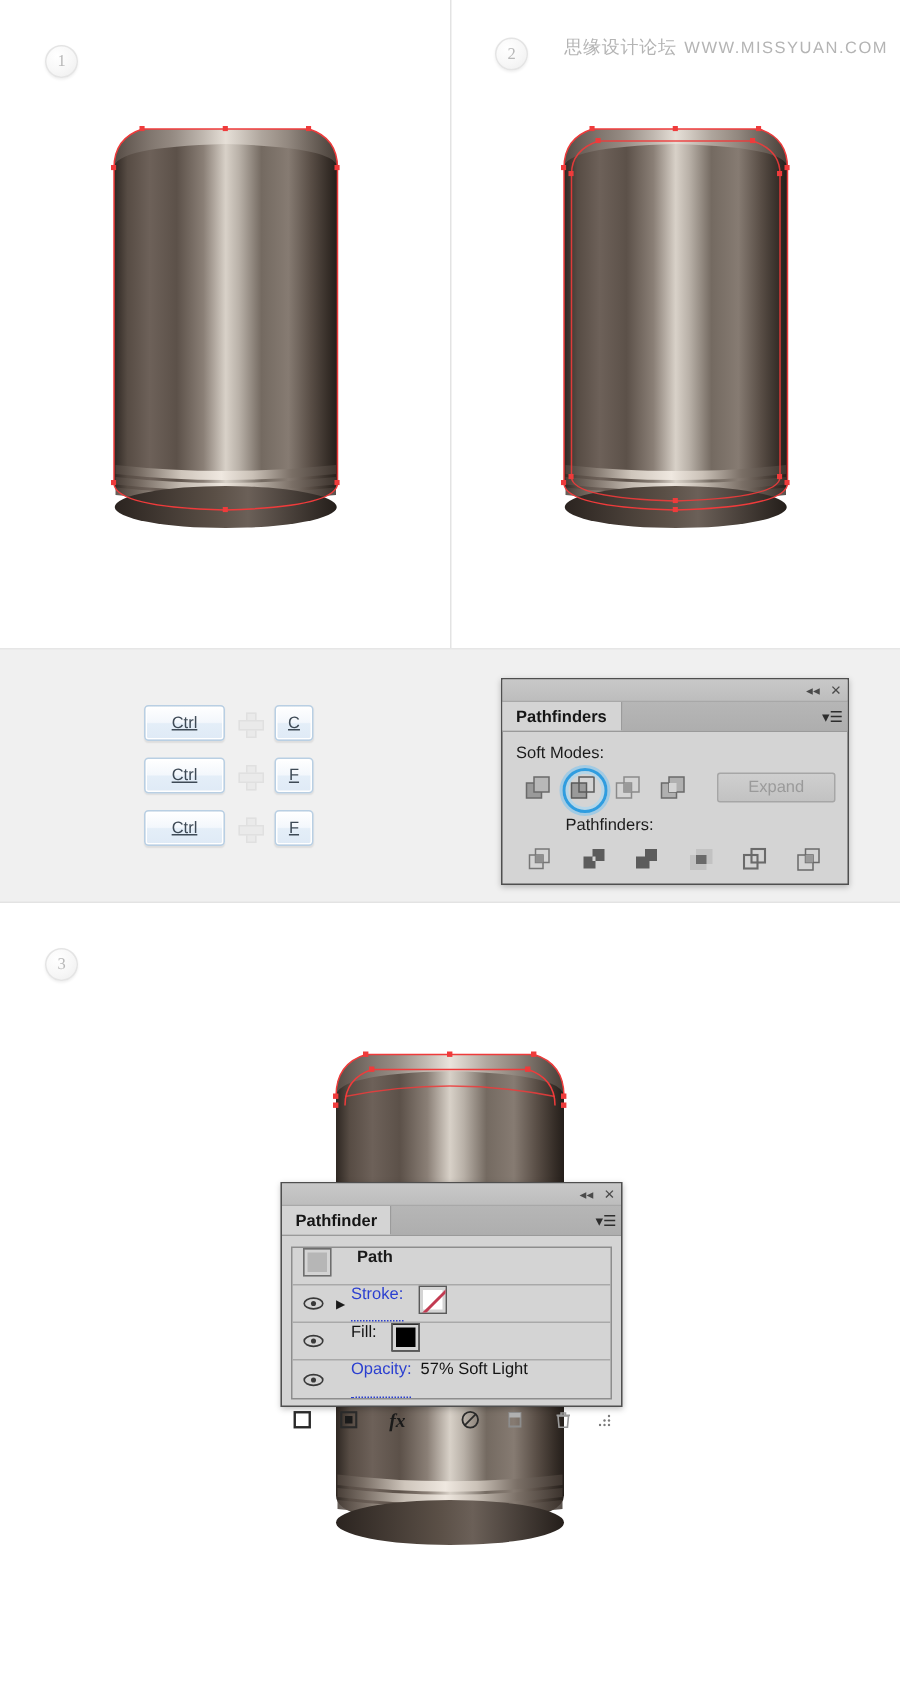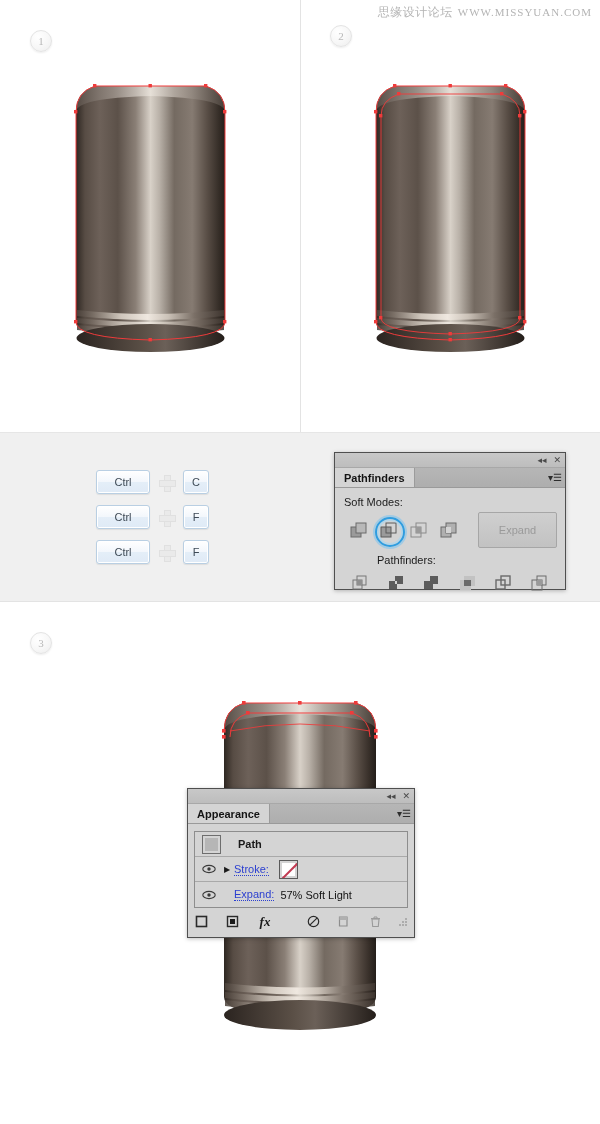--- a/index.html
+++ b/index.html
@@ -26,24 +26,24 @@
     border-top: 1px solid #e6e6e6;
     border-bottom: 1px solid #e3e3e3;
   }
   .section-bottom {
     position: absolute; left: 0; top: 602px; width: 600px; height: 522px;
     background: #ffffff;
   }
 
   
   .watermark {
-    position: absolute; right: 8px; top: 4px;
+    position: absolute; right: 8px; top: 23px;
     font-size: 12px; color: #b4b4b4; letter-spacing: .5px;
     white-space: nowrap;
-    font-family: Liberation Serif, serif;
+    font-family: Liberation Sans, sans-serif;
   }
   .watermark .wm-url { font-size: 11px; letter-spacing: 1px; margin-left: 5px; }
 
   
   .step-badge {
     position: absolute;
     width: 22px; height: 22px; border-radius: 50%;
     background: radial-gradient(circle at 35% 30%, #ffffff 0%, #f7f7f7 55%, #ededed 100%);
     border: 1px solid #e4e4e4;
     box-shadow: 0 1px 2px rgba(0,0,0,.07);
@@ -67,20 +67,21 @@
   .sc-row { display: flex; align-items: center; gap: 9px; }
   .key {
     height: 24px;
     background: linear-gradient(#ffffff 0%, #f3f7fc 48%, #e4eef8 52%, #dfeaf6 100%);
     border: 1px solid #b9cfe3;
     border-radius: 3px;
     box-shadow: inset 0 0 0 1px #ffffff, 0 1px 1px rgba(0,0,0,.08);
     color: #3e4a56; font-size: 11px;
     display: flex; align-items: center; justify-content: center;
     padding: 0 8px;
+    text-decoration: underline;
   }
   .key.wide { width: 54px; }
   .key.narrow { width: 26px; }
   .plus { position: relative; width: 15px; height: 15px; }
   .plus::before, .plus::after {
     content: ""; position: absolute; background: #eaeaea;
     border: 1px solid #e0e0e0;
   }
   .plus::before { left: 5px; top: 0; width: 5px; height: 15px; }
   .plus::after  { left: 0; top: 5px; width: 15px; height: 5px; }
@@ -132,38 +133,38 @@
   }
   .pf-sel::after {
     content: ""; position: absolute; left: 50%; top: 50%;
     width: 26px; height: 26px; margin: -13px 0 0 -13px;
     border-radius: 50%;
     border: 2px solid #2f9de0;
     box-shadow: 0 0 0 2px rgba(120,195,240,.55), inset 0 0 0 2px rgba(160,215,245,.6);
   }
   .expand-btn {
     margin-left: 14px;
-    width: 86px; height: 36px;
+    width: 86px; height: 20px;
     background: linear-gradient(#cfcfcf, #c2c2c2);
     border: 1px solid #a6a6a6; border-radius: 2px;
     color: #9a9a9a; font-size: 11px;
     display: flex; align-items: center; justify-content: center;
   }
   .pf-row2 { display: flex; align-items: center; gap: 0; margin-top: 2px; }
   .pf-btn2 { width: 37px; height: 26px; display:flex; align-items:center; justify-content:center; }
 
   
   #appearance-panel { left: 187px; top: 788px; width: 228px; height: 150px; }
   .ap-list {
     background: #d4d4d4;
     border: 1px solid #8d8d8d;
     margin-top: 3px;
   }
   .ap-row {
-    height: 25px; display: flex; align-items: center;
+    height: 25px; display: flex; 
     border-bottom: 1px solid #a9a9a9;
     padding-left: 3px;
   }
   .ap-row:last-child { border-bottom: none; }
   .ap-eye { width: 22px; display: flex; align-items: center; justify-content: center; }
   .ap-arrow { width: 14px; display: flex; align-items: center; justify-content: center; font-size: 8px; color: #1a1a1a; }
   .ap-thumb {
     width: 19px; height: 19px; margin-left: 4px;
     background: #b6b6b6; border: 1px solid #6e6e6e;
     box-shadow: inset 0 0 0 2px #d4d4d4;
@@ -521,21 +522,21 @@
       </g>
     </svg>
   </div>
 
   <div class="ai-panel" id="appearance-panel" style="top:186px;">
     <div class="ai-titlebar">
       <span class="tb-icon">◂◂</span>
       <span class="tb-icon">✕</span>
     </div>
     <div class="ai-tabbar">
-      <div class="ai-tab">Appearance</div>
+      <div class="ai-tab">Pathfinder</div>
       <div class="ai-tabfill"></div>
       <div class="ai-menu">▾☰</div>
     </div>
     <div class="ai-body" style="padding:4px 6px 5px 6px;">
       <div class="ap-list">
 
         <div class="ap-row">
           <div class="ap-thumb"></div>
           <span class="ap-title">Path</span>
         </div>
@@ -545,30 +546,41 @@
             <svg width="14" height="10" viewBox="0 0 14 10">
                 <ellipse cx="7" cy="5" rx="6.2" ry="3.6" fill="none" stroke="#3a3a3a" stroke-width="1.1"></ellipse>
                 <circle cx="7" cy="5" r="1.7" fill="#3a3a3a"></circle>
               </svg>
           </span>
           <span class="ap-arrow">▶</span>
           <span class="ap-link">Stroke:</span>
           <span class="ap-swatch-stroke"></span>
         </div>
 
-
         <div class="ap-row">
           <span class="ap-eye">
             <svg width="14" height="10" viewBox="0 0 14 10">
                 <ellipse cx="7" cy="5" rx="6.2" ry="3.6" fill="none" stroke="#3a3a3a" stroke-width="1.1"></ellipse>
                 <circle cx="7" cy="5" r="1.7" fill="#3a3a3a"></circle>
               </svg>
           </span>
           <span class="ap-arrow"></span>
-          <span class="ap-link">Expand:</span>
+          <span style="font-size:11px;color:#131313;">Fill:</span>
+          <span class="ap-swatch-fill"></span>
+        </div>
+
+        <div class="ap-row">
+          <span class="ap-eye">
+            <svg width="14" height="10" viewBox="0 0 14 10">
+                <ellipse cx="7" cy="5" rx="6.2" ry="3.6" fill="none" stroke="#3a3a3a" stroke-width="1.1"></ellipse>
+                <circle cx="7" cy="5" r="1.7" fill="#3a3a3a"></circle>
+              </svg>
+          </span>
+          <span class="ap-arrow"></span>
+          <span class="ap-link">Opacity:</span>
           <span class="ap-opacity-val">57% Soft Light</span>
         </div>
 
       </div>
 
       <div class="ap-footer">
         <span class="ap-fbtn">
           <svg width="13" height="13" viewBox="0 0 13 13">
               <rect x="1.5" y="1.5" width="10" height="10" fill="none" stroke="#2a2a2a" stroke-width="1.6"></rect>
             </svg>

